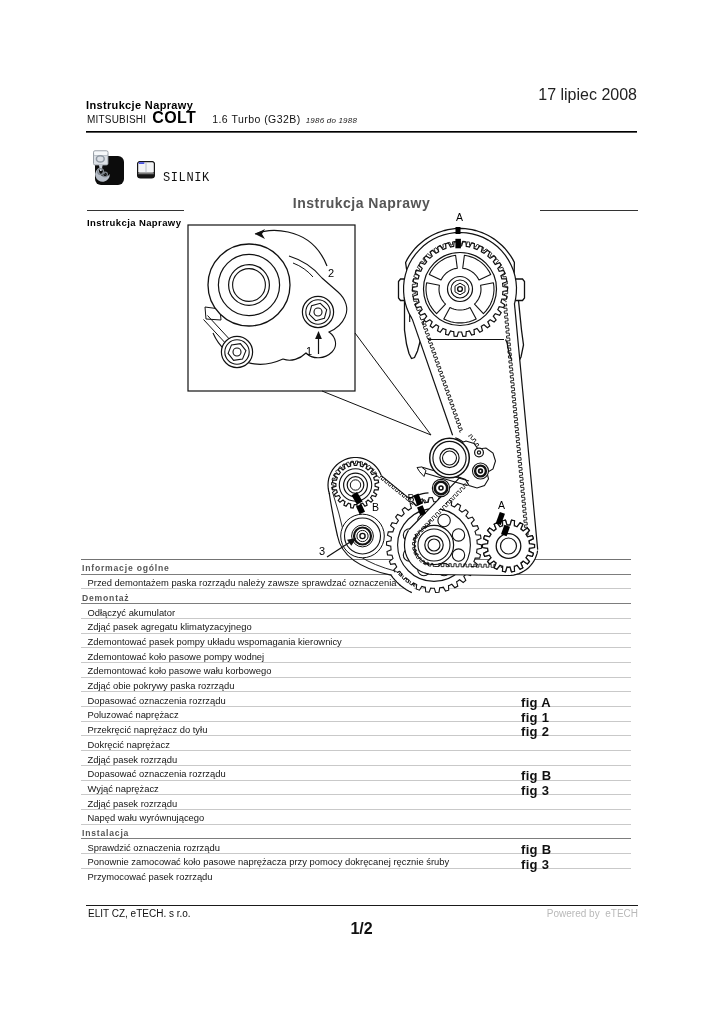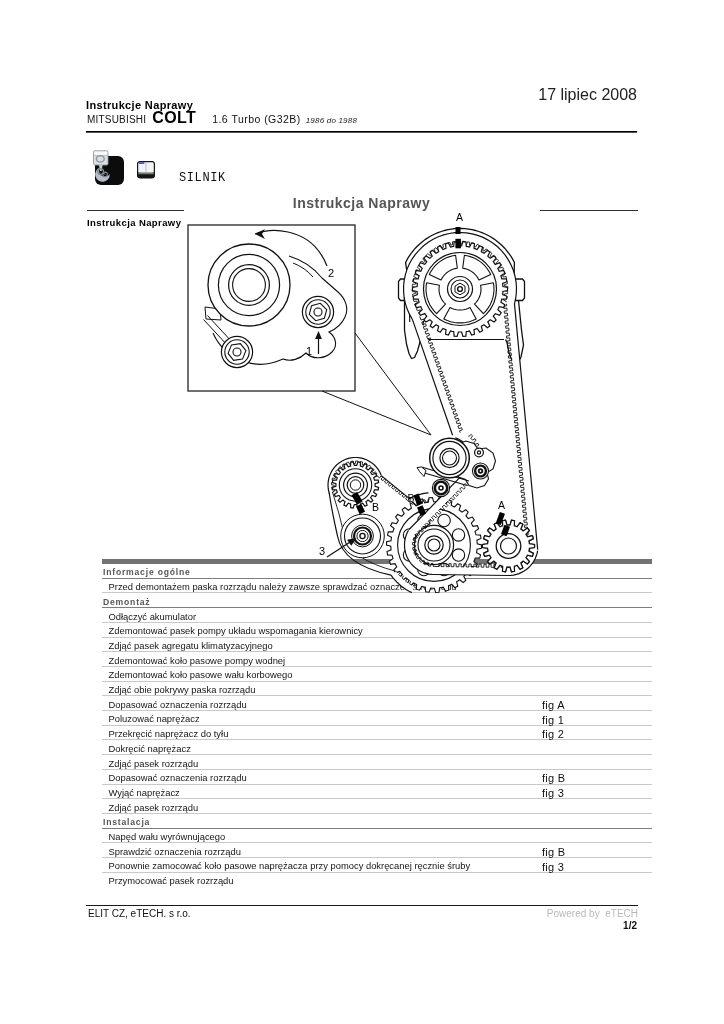--- a/index.html
+++ b/index.html
@@ -4,36 +4,36 @@
 body{width:724px;height:1024px;position:relative;font-family:"Liberation Sans",sans-serif;overflow:hidden;}
 .abs{position:absolute;}
 .date{left:437px;top:86px;width:200px;text-align:right;font-size:16px;color:#222;}
 .h1{left:86px;top:99px;font-size:11px;font-weight:bold;color:#000;letter-spacing:.35px;}
 .carline{left:87px;top:109px;width:560px;}
 .mits{font-size:10px;letter-spacing:.2px;color:#111;}
 .colt{font-size:16px;font-weight:bold;letter-spacing:.4px;color:#000;margin-left:6px;text-align:center;}
 .eng{font-size:10.5px;color:#111;letter-spacing:.45px;margin-left:16px;}
 .yrs{font-size:8px;font-style:italic;color:#222;letter-spacing:.2px;margin-left:5px;}
 .hrule{left:86px;top:131px;width:551px;height:1px;background:#000;border-bottom:1px solid #555;}
-.silnik{left:163px;top:171px;font-family:"Liberation Mono",monospace;font-size:12px;letter-spacing:.6px;color:#111;margin-left:16px;}
+.silnik{left:163px;top:171px;font-family:"Liberation Mono",monospace;font-size:12px;letter-spacing:.6px;color:#111;}
 .title{left:86px;top:195px;width:551px;text-align:center;font-size:14px;font-weight:bold;color:#555;letter-spacing:.5px;}
 .lline{left:87px;top:210px;width:96.5px;height:1.2px;background:#333;}
 .rline{left:540px;top:210px;width:98px;height:1.2px;background:#333;}
 .sub{left:87px;top:217px;font-size:9.5px;font-weight:bold;color:#000;letter-spacing:.4px;}
-.tbl{left:102px;top:559px;width:550px;border-top:5px solid #737373;}
+.tbl{left:81px;top:559px;width:550px;border-top:1px solid #737373;}
 .row{position:relative;height:13.71px;border-bottom:1px solid #c9c9c9;}
 .row.last{border-bottom:none;}
 .row.sec{border-bottom:1px solid #7d7d7d;}
 .sec .t{position:absolute;left:1px;top:3.4px;font-size:8.6px;font-weight:bold;color:#555;letter-spacing:.8px;}
 .itm .t{position:absolute;left:6.5px;top:2.4px;font-size:9.4px;color:#151515;}
-.fig{position:absolute;left:440px;top:2.6px;font-size:11px;font-weight:normal;color:#111;letter-spacing:.3px;}
+.fig{position:absolute;left:440px;top:2.6px;font-size:13px;font-weight:bold;color:#111;letter-spacing:.3px;}
 .fline{left:86px;top:904.5px;width:552px;height:1.6px;background:#1a1a1a;}
 .foot1{left:88px;top:907.5px;font-size:10px;color:#111;}
 .foot2{left:437px;top:907.5px;width:201px;text-align:right;font-size:10px;color:#b9b9b9;}
-.pg{left:86px;top:920px;width:551px;text-align:right;font-size:10px;font-weight:bold;color:#111;}
+.pg{left:86px;top:920px;width:551px;text-align:center;font-size:16px;font-weight:bold;color:#111;}
 .ic1{left:94.5px;top:155.5px;width:29px;height:29.5px;background:#0c0c0c;border-radius:6px;}
 .ic2{left:136.5px;top:160.5px;width:18px;height:17.5px;background:#111;border-radius:4px;}
 svg.d{position:absolute;left:0;top:0;}
 </style></head>
 <body>
 <div class="abs date">17 lipiec 2008</div>
 <div class="abs h1">Instrukcje Naprawy</div>
 <div class="abs carline"><span class="mits">MITSUBISHI</span><span class="colt">COLT</span><span class="eng">1.6&nbsp;Turbo&nbsp;(G32B)</span><span class="yrs">1986 do 1988</span></div>
 <div class="abs hrule"></div>
 <div class="abs ic1"></div>
@@ -68,24 +68,24 @@
 <div class="row itm">
       <span class="t">Przed demontażem paska rozrządu należy zawsze sprawdzać oznaczenia rozrządu</span>
     </div>
 <div class="row sec">
       <span class="t">Demontaż</span>
     </div>
 <div class="row itm">
       <span class="t">Odłączyć akumulator</span>
     </div>
 <div class="row itm">
+      <span class="t">Zdjąć pasek agregatu klimatyzacyjnego</span>
+    </div>
+<div class="row itm">
       <span class="t">Zdemontować pasek pompy układu wspomagania kierownicy</span>
-    </div>
-<div class="row itm">
-      <span class="t">Zdjąć pasek agregatu klimatyzacyjnego</span>
     </div>
 <div class="row itm">
       <span class="t">Zdemontować koło pasowe pompy wodnej</span>
     </div>
 <div class="row itm">
       <span class="t">Zdemontować koło pasowe wału korbowego</span>
     </div>
 <div class="row itm">
       <span class="t">Zdjąć obie pokrywy paska rozrządu</span>
     </div>
@@ -111,25 +111,25 @@
       <span class="t">Dopasować oznaczenia rozrządu</span>
       <span class="fig">fig B</span>
     </div>
 <div class="row itm">
       <span class="t">Wyjąć naprężacz</span>
       <span class="fig">fig 3</span>
     </div>
 <div class="row itm">
       <span class="t">Zdjąć pasek rozrządu</span>
     </div>
+<div class="row itm">
+      <span class="t">Napęd wału wyrównującego</span>
+    </div>
 <div class="row sec">
       <span class="t">Instalacja</span>
-    </div>
-<div class="row itm">
-      <span class="t">Napęd wału wyrównującego</span>
     </div>
 <div class="row itm">
       <span class="t">Sprawdzić oznaczenia rozrządu</span>
       <span class="fig">fig B</span>
     </div>
 <div class="row itm">
       <span class="t">Ponownie zamocować koło pasowe naprężacza przy pomocy dokręcanej ręcznie śruby</span>
       <span class="fig">fig 3</span>
     </div>
 <div class="row itm last">

